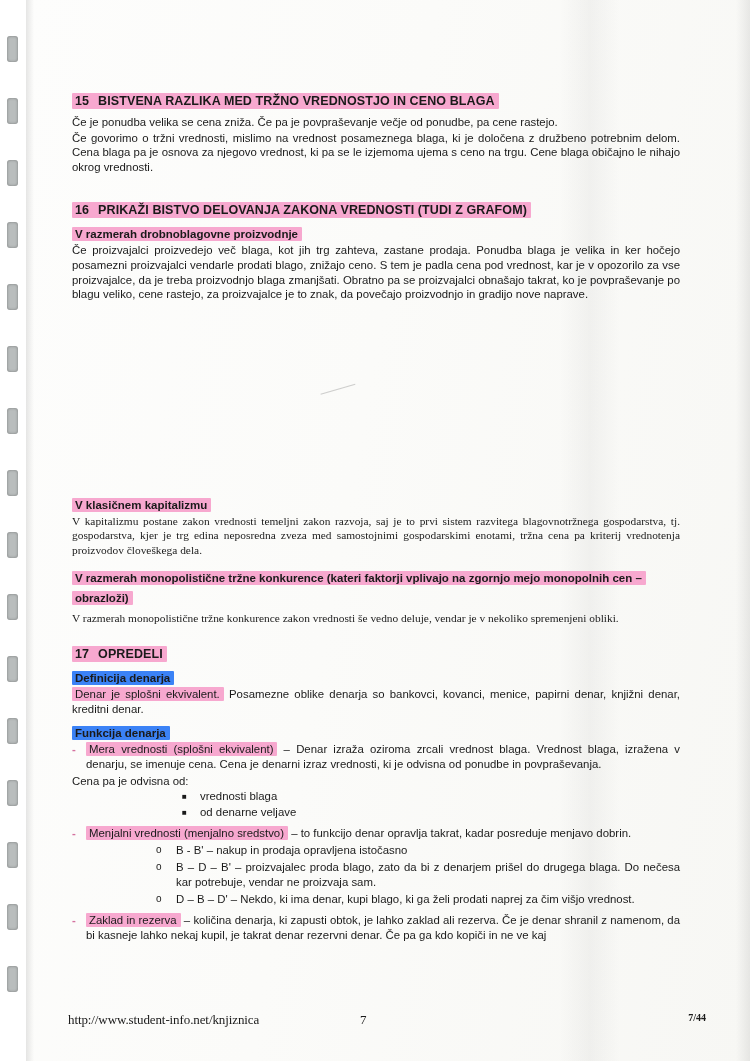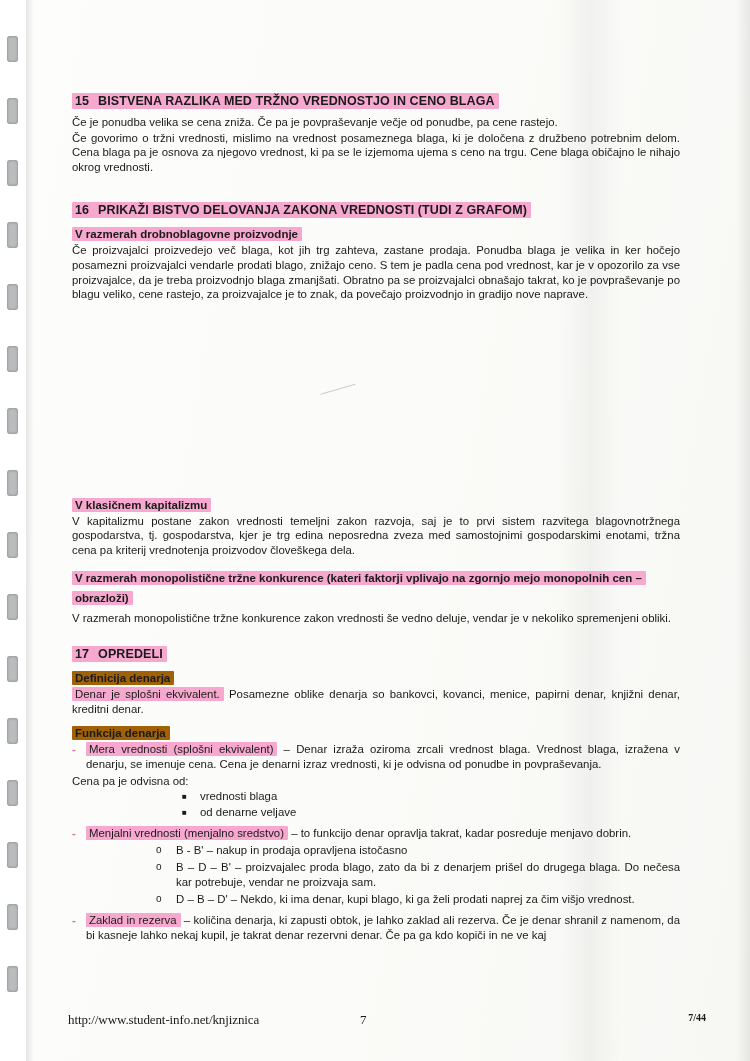--- a/index.html
+++ b/index.html
@@ -71,21 +71,21 @@
     width: 608px;
   }
   .hl {
     background: #f7a8cf;
     padding: 1px 4px 1px 3px;
     border-radius: 1px;
     box-decoration-break: clone;
     -webkit-box-decoration-break: clone;
   }
   .hl-soft {
-    background: #a16207;
+    background: #3b82f6;
     padding: 1px 4px 1px 3px;
     border-radius: 1px;
     box-decoration-break: clone;
     -webkit-box-decoration-break: clone;
   }
   .q-head {
     font-size: 12.5px;
     font-weight: bold;
     letter-spacing: 0.1px;
     margin: 0 0 7px 0;
@@ -99,20 +99,21 @@
     margin: 0 0 3px 0;
   }
   p.body {
     font-size: 11.4px;
     line-height: 14.6px;
     margin: 0 0 1px 0;
     text-align: justify;
   }
   p.body.loose {
     margin-bottom: 10px;
+    font-family: Liberation Serif, serif;
   }
   .block {
     margin-bottom: 13px;
   }
   .tall-gap {
     height: 196px;
   }
   .bullet-row {
     display: flex;
     font-size: 11.4px;

